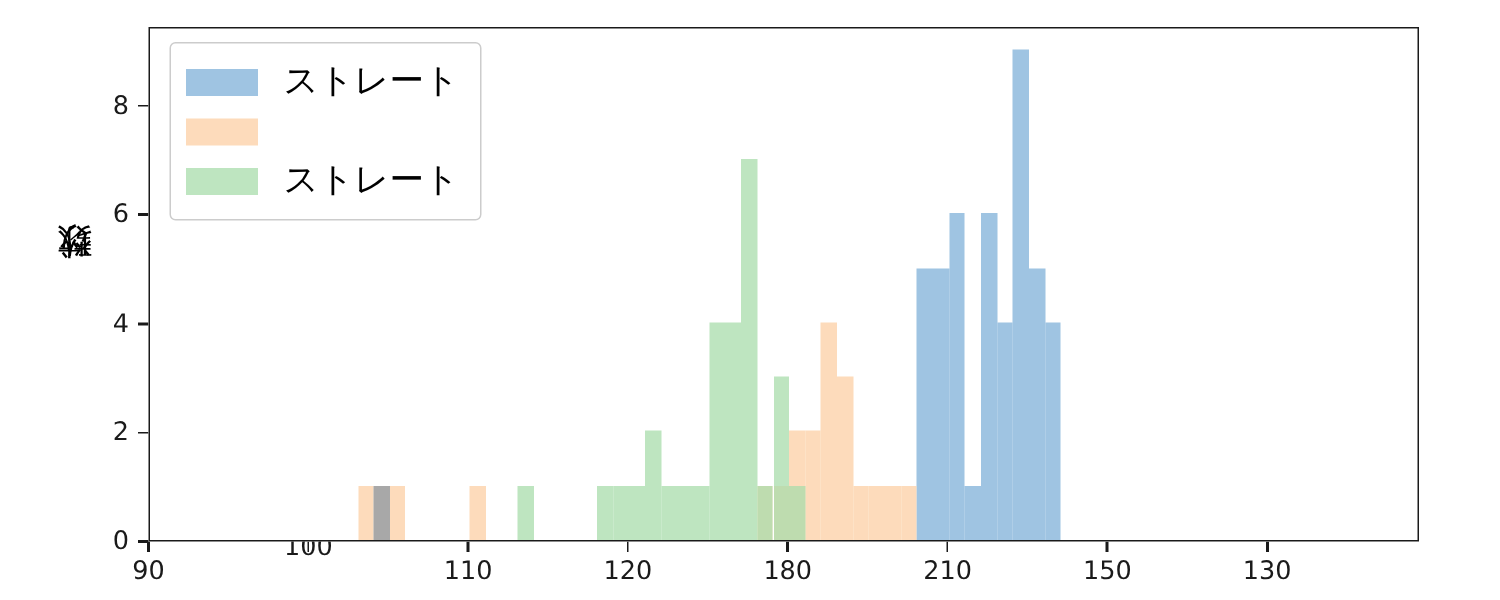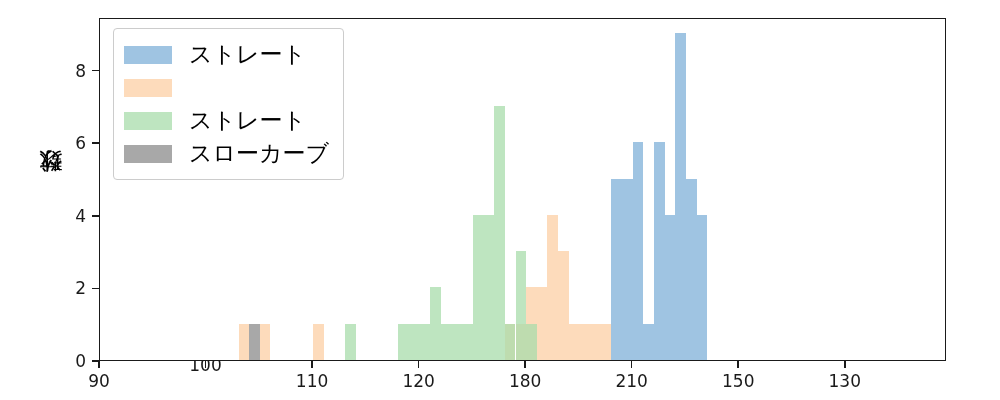--- a/index.html
+++ b/index.html
@@ -199,19 +199,15 @@
         <div class="legend-swatch" style="background: rgb(127, 176, 216); opacity: 0.75;"></div>
         <div class="legend-text">ストレート</div>
       </div>
       <div class="legend-row">
         <div class="legend-swatch" style="background: rgb(252, 207, 164); opacity: 0.75;"></div>
       </div>
       <div class="legend-row">
         <div class="legend-swatch" style="background: rgb(168, 220, 171); opacity: 0.75;"></div>
         <div class="legend-text">ストレート</div>
       </div>
-      <div class="legend-row">
-        <div class="legend-swatch" style="background: rgb(153, 153, 153); opacity: 0.85;"></div>
-        <div class="legend-text">スローカーブ</div>
-      </div>
     </div>
 
 </div>
 
 </body></html>

